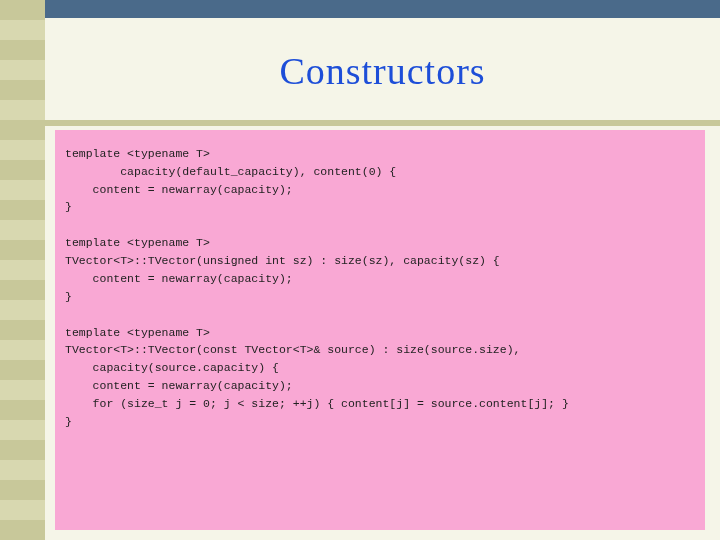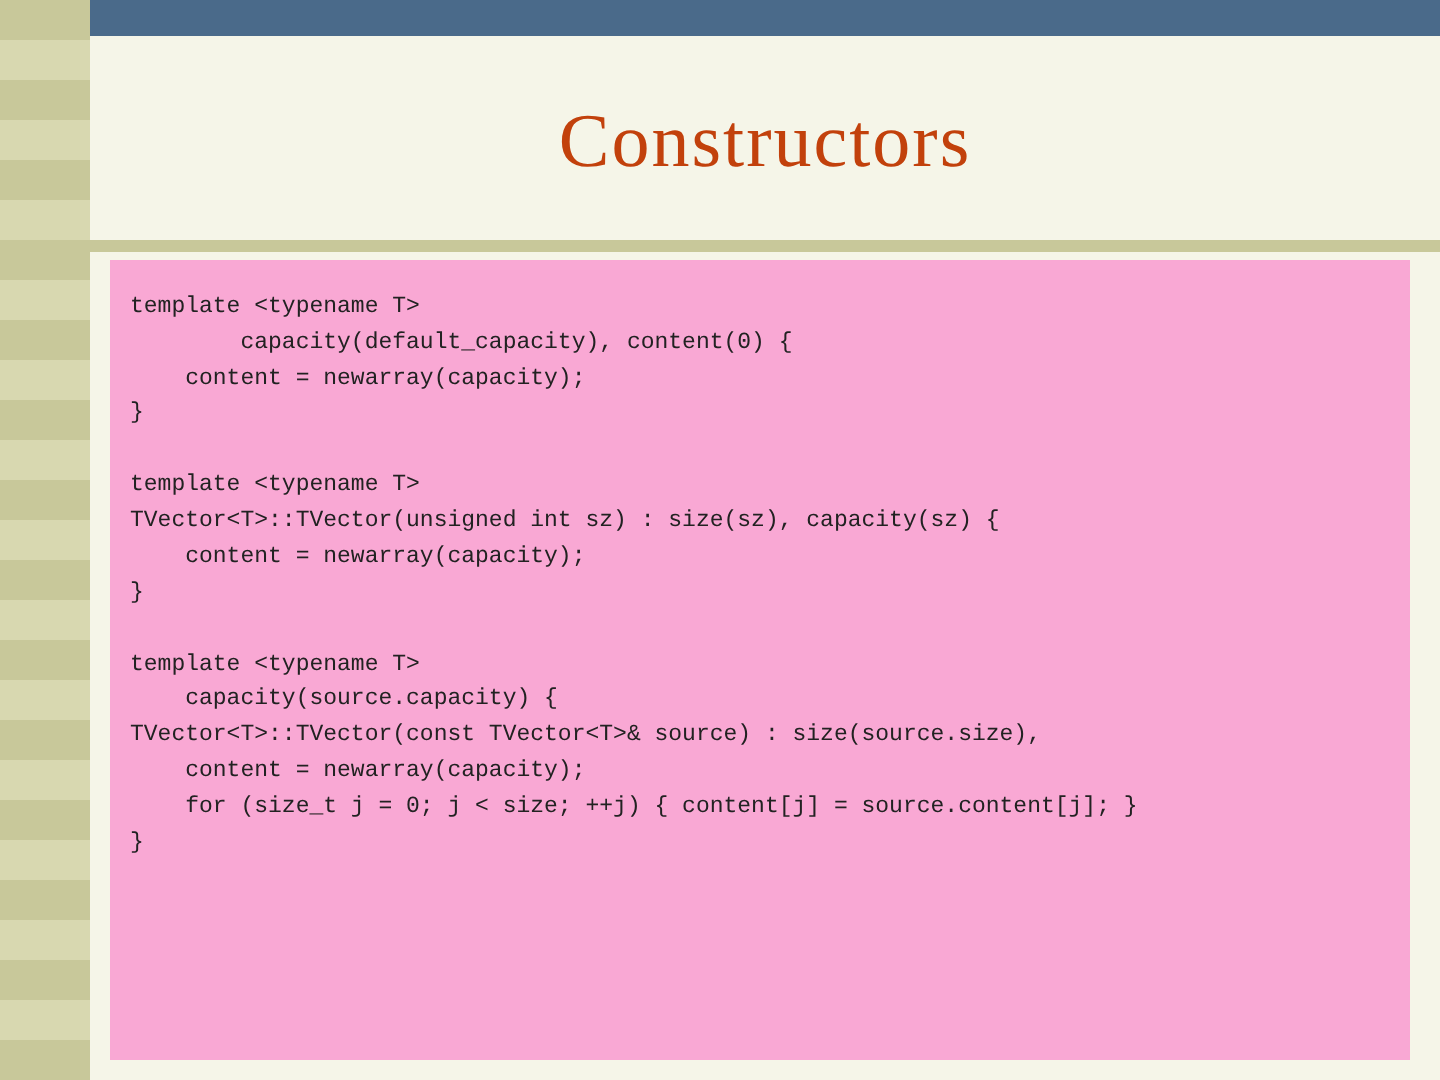--- a/index.html
+++ b/index.html
@@ -81,21 +81,21 @@
       right: 0;
       height: 105px;
       background: #f5f5e8;
       display: flex;
       align-items: center;
       justify-content: center;
     }
 
     .page-title {
       font-size: 38px;
-      color: #c2410c;
+      color: #1d4ed8;
       font-family: Georgia, serif;
       font-weight: normal;
       letter-spacing: 1px;
     }
 
     
     .content-area {
       position: absolute;
       top: 130px;
       left: 55px;
@@ -141,20 +141,20 @@
 
   <div class="code-block">
     <div>template &lt;typename T&gt;</div>
     <div>TVector&lt;T&gt;::TVector(unsigned int sz) : size(sz), capacity(sz) {</div>
     <div>&nbsp;&nbsp;&nbsp;&nbsp;content = newarray(capacity);</div>
     <div>}</div>
   </div>
 
   <div class="code-block">
     <div>template &lt;typename T&gt;</div>
+    <div>TVector&lt;T&gt;::TVector(const TVector&lt;T&gt;&amp; source) : size(source.size),</div>
     <div>&nbsp;&nbsp;&nbsp;&nbsp;capacity(source.capacity) {</div>
-    <div>TVector&lt;T&gt;::TVector(const TVector&lt;T&gt;&amp; source) : size(source.size),</div>
     <div>&nbsp;&nbsp;&nbsp;&nbsp;content = newarray(capacity);</div>
     <div>&nbsp;&nbsp;&nbsp;&nbsp;for (size_t j = 0; j &lt; size; ++j) { content[j] = source.content[j]; }</div>
     <div>}</div>
   </div>
 
 </div>
 
 </body></html>

